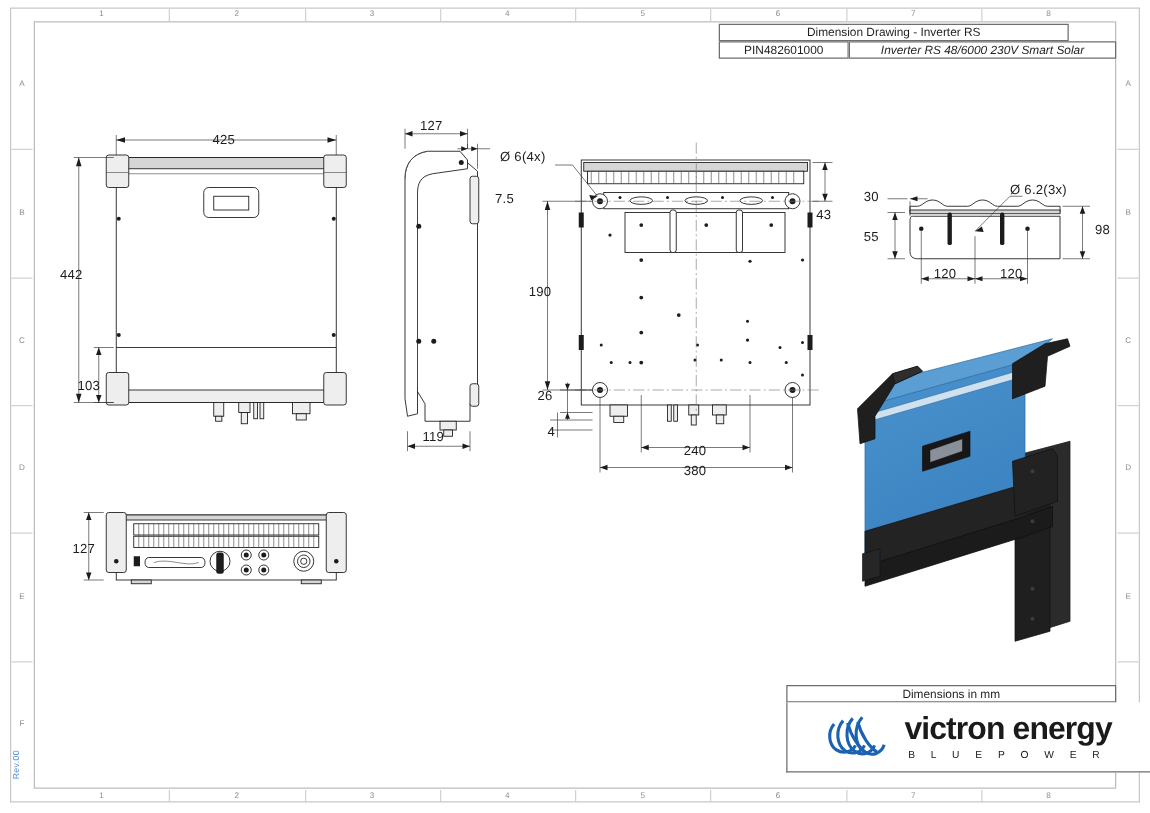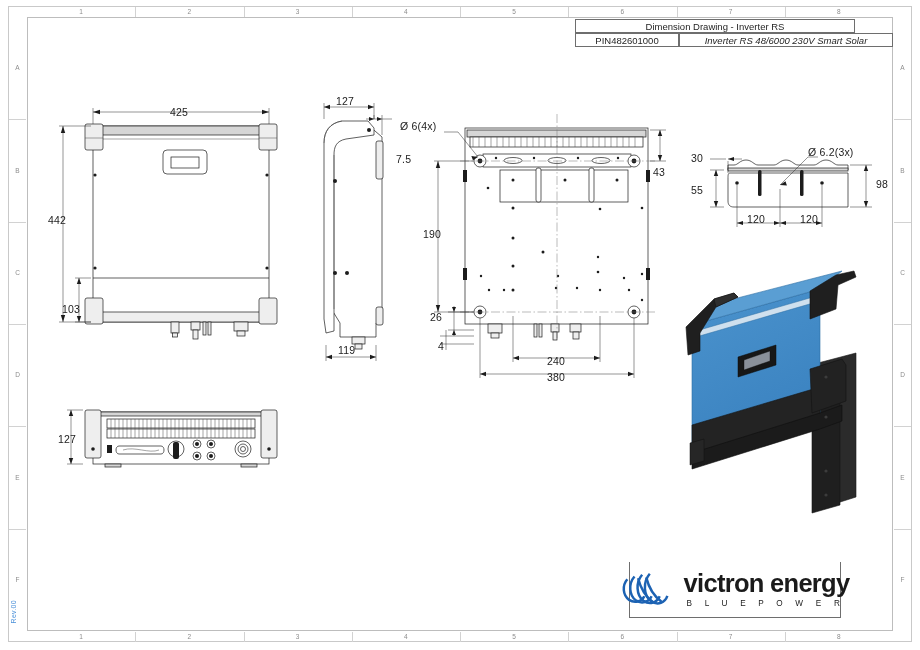--- a/index.html
+++ b/index.html
@@ -17,21 +17,21 @@
   .zone-row-r{left:894px;width:17px;}
   .zdiv{position:absolute;background:#d2d2d2;}
 
   
   .tblock{position:absolute;box-sizing:border-box;border:1px solid #6e6e6e;background:#fff;
           font-size:9.5px;display:flex;align-items:center;justify-content:center;color:#1f1f1f;white-space:nowrap;}
   #tb-title{left:575px;top:19px;width:280px;height:14px;}
   #tb-pin{left:575px;top:33px;width:104px;height:14px;}
   #tb-model{left:679px;top:33px;width:214px;height:14px;font-style:italic;}
   #tb-units{left:629px;top:548px;width:264px;height:14px;}
-  #tb-logo{left:629px;top:562px;width:212px;height:56px;border-top:none;
+  #tb-logo{left:629px;top:562px;width:292px;height:56px;border-top:none;
            display:flex;align-items:center;gap:9px;}
 
   .logo-mark{width:54px;height:40px;flex:0 0 auto;}
   .logo-text{display:flex;flex-direction:column;line-height:1;}
   .logo-main{font-size:25.5px;font-weight:bold;letter-spacing:-0.7px;color:#1a1a1a;}
   .logo-sub{font-size:8.2px;letter-spacing:5.2px;color:#1a1a1a;margin-top:3px;margin-left:3px;}
 
   
   #rev{position:absolute;left:10px;top:600px;font-size:7px;color:#4a90d9;
        writing-mode:vertical-rl;transform:rotate(180deg);letter-spacing:0.3px;}
@@ -110,20 +110,21 @@
       <div class="zdiv" style="left: 9px; top: 528.667px; width: 17px; height: 1px;"></div>
       <div class="zdiv" style="left: 894px; top: 528.667px; width: 17px; height: 1px;"></div>
     </div>
 
   <div id="rev">Rev.00</div>
 
   <div class="tblock" id="tb-title">Dimension Drawing - Inverter RS</div>
   <div class="tblock" id="tb-pin">PIN482601000</div>
   <div class="tblock" id="tb-model">Inverter RS 48/6000 230V Smart Solar</div>
 
+  <div class="tblock" id="tb-units">Dimensions in mm</div>
   <div class="tblock" id="tb-logo">
     <svg class="logo-mark" viewBox="0 0 120 88" style="position:relative;left:0;top:0">
       <g fill="none" stroke="#1c62b3" stroke-width="5.5">
         <path d="M14 20 C 2 34, 4 56, 18 66 C 30 74, 46 70, 52 58"></path>
         <path d="M30 14 C 16 30, 18 56, 33 67 C 46 76, 62 71, 68 58"></path>
         <path d="M47 10 C 32 27, 34 56, 50 68 C 64 78, 80 72, 86 58"></path>
         <path d="M64 8 C 48 26, 50 57, 67 69 C 82 79, 98 72, 103 57"></path>
       </g>
       <g fill="none" stroke="#1c62b3" stroke-width="5.5">
         <path d="M38 18 C 44 42, 58 62, 72 72"></path>

